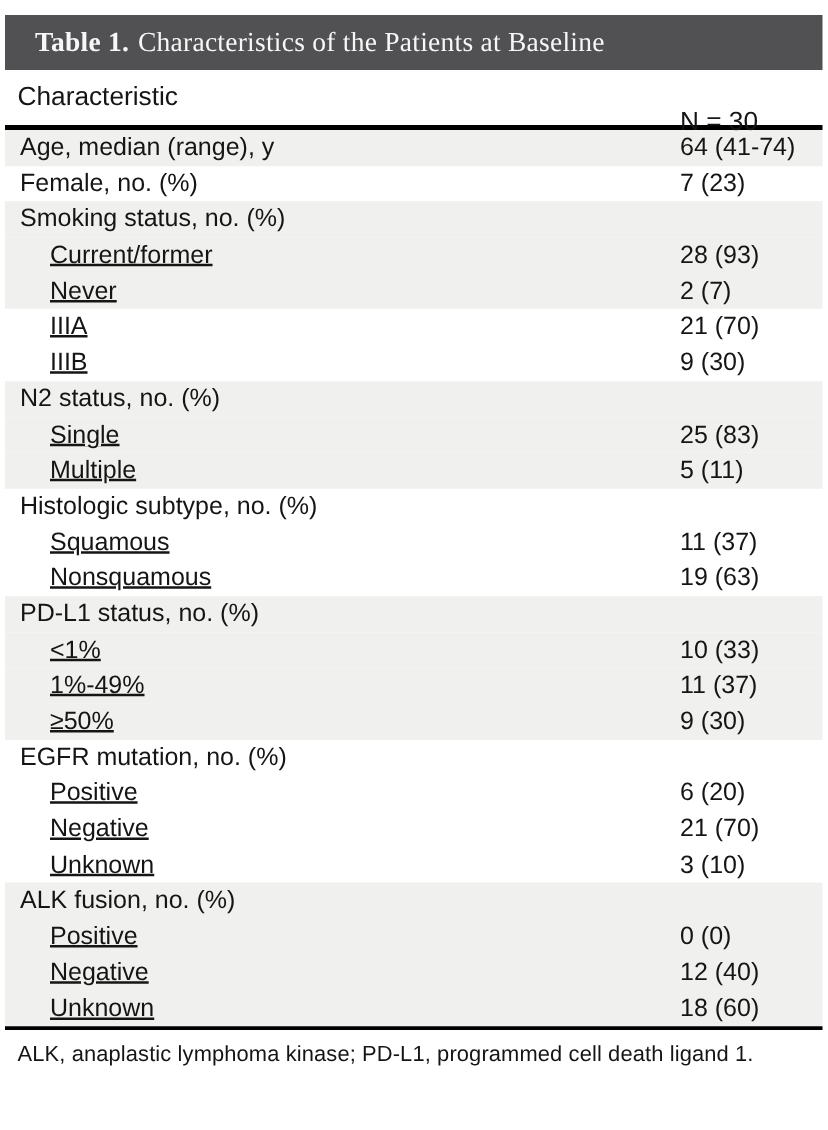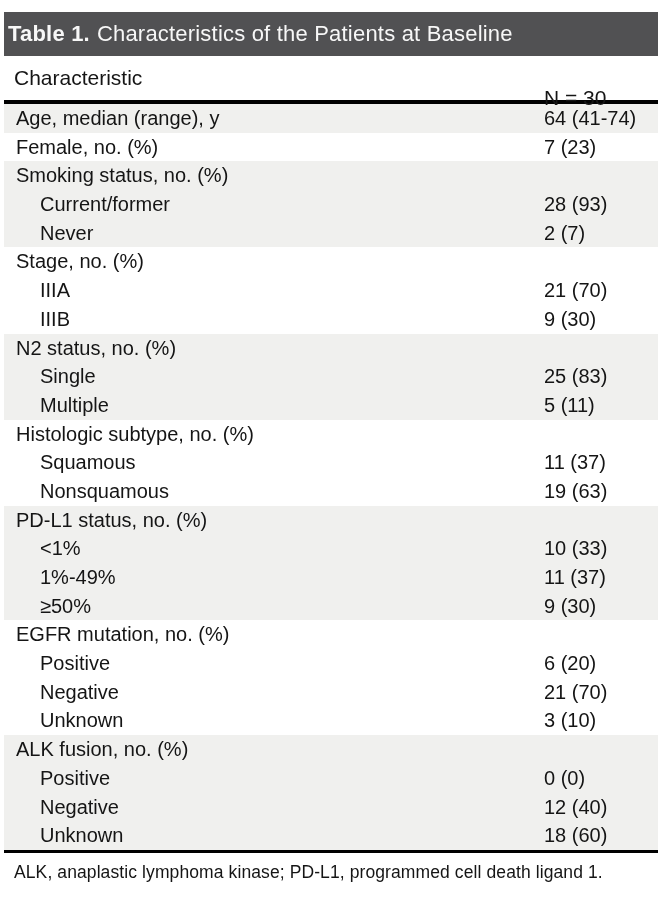--- a/index.html
+++ b/index.html
@@ -19,23 +19,24 @@
   .table-wrap{
     width:654px;
     margin:12px auto 0 auto;
   }
   .title-bar{
     background:var(--title-bar);
     color:#f7f7f7;
     height:44px;
     display:flex;
     align-items:center;
-    padding-left:4px;
+    padding-left:24px;
     font-size:22px;
     letter-spacing:0.2px;
+    font-family:Liberation Serif, serif;
   }
   .title-bar .tbl-label{font-weight:700;margin-right:7px;}
   .title-bar .tbl-title{font-weight:400;}
   .col-header-row{
     height:44px;
     display:flex;
     align-items:center;
     font-size:21px;
   }
   .col-header-row .col-left{
@@ -54,21 +55,21 @@
     height:28.7px;
     font-size:20px;
     line-height:28.7px;
   }
   .tbody .row.shaded{background:var(--row-shade);}
   .tbody .cell.label{
     flex:1;
     padding-left:12px;
     white-space:nowrap;
   }
-  .tbody .row.indent .cell.label{padding-left:36px;}
+  .tbody .row.indent .cell.label{padding-left:36px;text-decoration:underline;}
   .tbody .cell.value{
     width:114px;
     white-space:nowrap;
   }
   .footnote{
     padding:9px 0 0 10px;
     font-size:17.5px;
     letter-spacing:0.1px;
   }
 </style>
@@ -103,24 +104,20 @@
         <div class="cell value"></div>
       </div>
       <div class="row shaded indent">
         <div class="cell label">Current/former</div>
         <div class="cell value">28 (93)</div>
       </div>
       <div class="row shaded indent">
         <div class="cell label">Never</div>
         <div class="cell value">2 (7)</div>
       </div>
-      <div class="row">
-        <div class="cell label">Stage, no. (%)</div>
-        <div class="cell value"></div>
-      </div>
       <div class="row indent">
         <div class="cell label">IIIA</div>
         <div class="cell value">21 (70)</div>
       </div>
       <div class="row indent">
         <div class="cell label">IIIB</div>
         <div class="cell value">9 (30)</div>
       </div>
       <div class="row shaded">
         <div class="cell label">N2 status, no. (%)</div>

